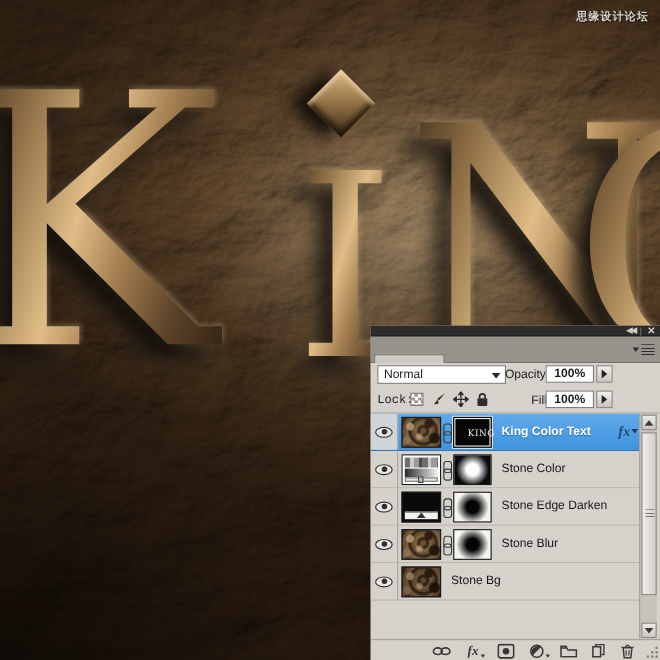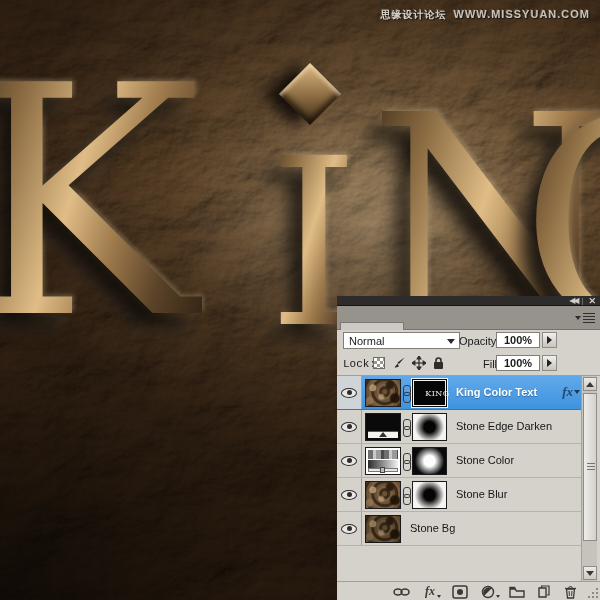--- a/index.html
+++ b/index.html
@@ -210,21 +210,20 @@
     <div class="king-text">
       <span class="king-letter letter-k">K</span>
       <div class="i-diamond"></div>
       <span class="king-letter letter-i">I</span>
       <span class="king-letter letter-n">N</span>
       <span class="king-letter letter-g">G</span>
     </div>
 
     <div class="watermark">
       <span class="wm-cn">思缘设计论坛</span>
-      <span class="wm-en">WWW.MISSYUAN.COM</span>
     </div>
   </div>
 
   <div class="panel">
 
     <div class="top-strip">
       <div class="strip-icons">
         <span class="icon-collapse">◀◀</span>
         <span class="strip-sep"></span>
         <span class="icon-close">✕</span>
@@ -298,42 +297,42 @@
         </div>
         <span class="layer-name">King Color Text</span>
         <span class="fx-badge">fx</span>
         <span class="fx-caret"></span>
       </div>
 
       <div class="row">
         <div class="eye-cell">
             <span class="eye"></span>
           </div>
-        <div class="thumb thumb1 tex-levels">
-          <span class="lv-strip"></span>
-            <span class="lv-tri"></span>
-        </div>
-        <span class="chainlink"></span>
-        <div class="thumb maskthumb mask-dark-blob"></div>
-        <span class="layer-name">Stone Edge Darken</span>
-      </div>
-
-      <div class="row">
-        <div class="eye-cell">
-            <span class="eye"></span>
-          </div>
         <div class="thumb thumb1 tex-gradmap">
           <span class="gm-bars"></span>
             <span class="gm-grad"></span>
             <span class="gm-slider"></span>
             <span class="gm-knob"></span>
         </div>
         <span class="chainlink"></span>
         <div class="thumb maskthumb mask-light-blob"></div>
         <span class="layer-name">Stone Color</span>
+      </div>
+
+      <div class="row">
+        <div class="eye-cell">
+            <span class="eye"></span>
+          </div>
+        <div class="thumb thumb1 tex-levels">
+          <span class="lv-strip"></span>
+            <span class="lv-tri"></span>
+        </div>
+        <span class="chainlink"></span>
+        <div class="thumb maskthumb mask-dark-blob"></div>
+        <span class="layer-name">Stone Edge Darken</span>
       </div>
 
       <div class="row">
         <div class="eye-cell">
             <span class="eye"></span>
           </div>
         <div class="thumb thumb1 tex-rock"></div>
         <span class="chainlink"></span>
         <div class="thumb maskthumb mask-dark-blob"></div>
         <span class="layer-name">Stone Blur</span>

